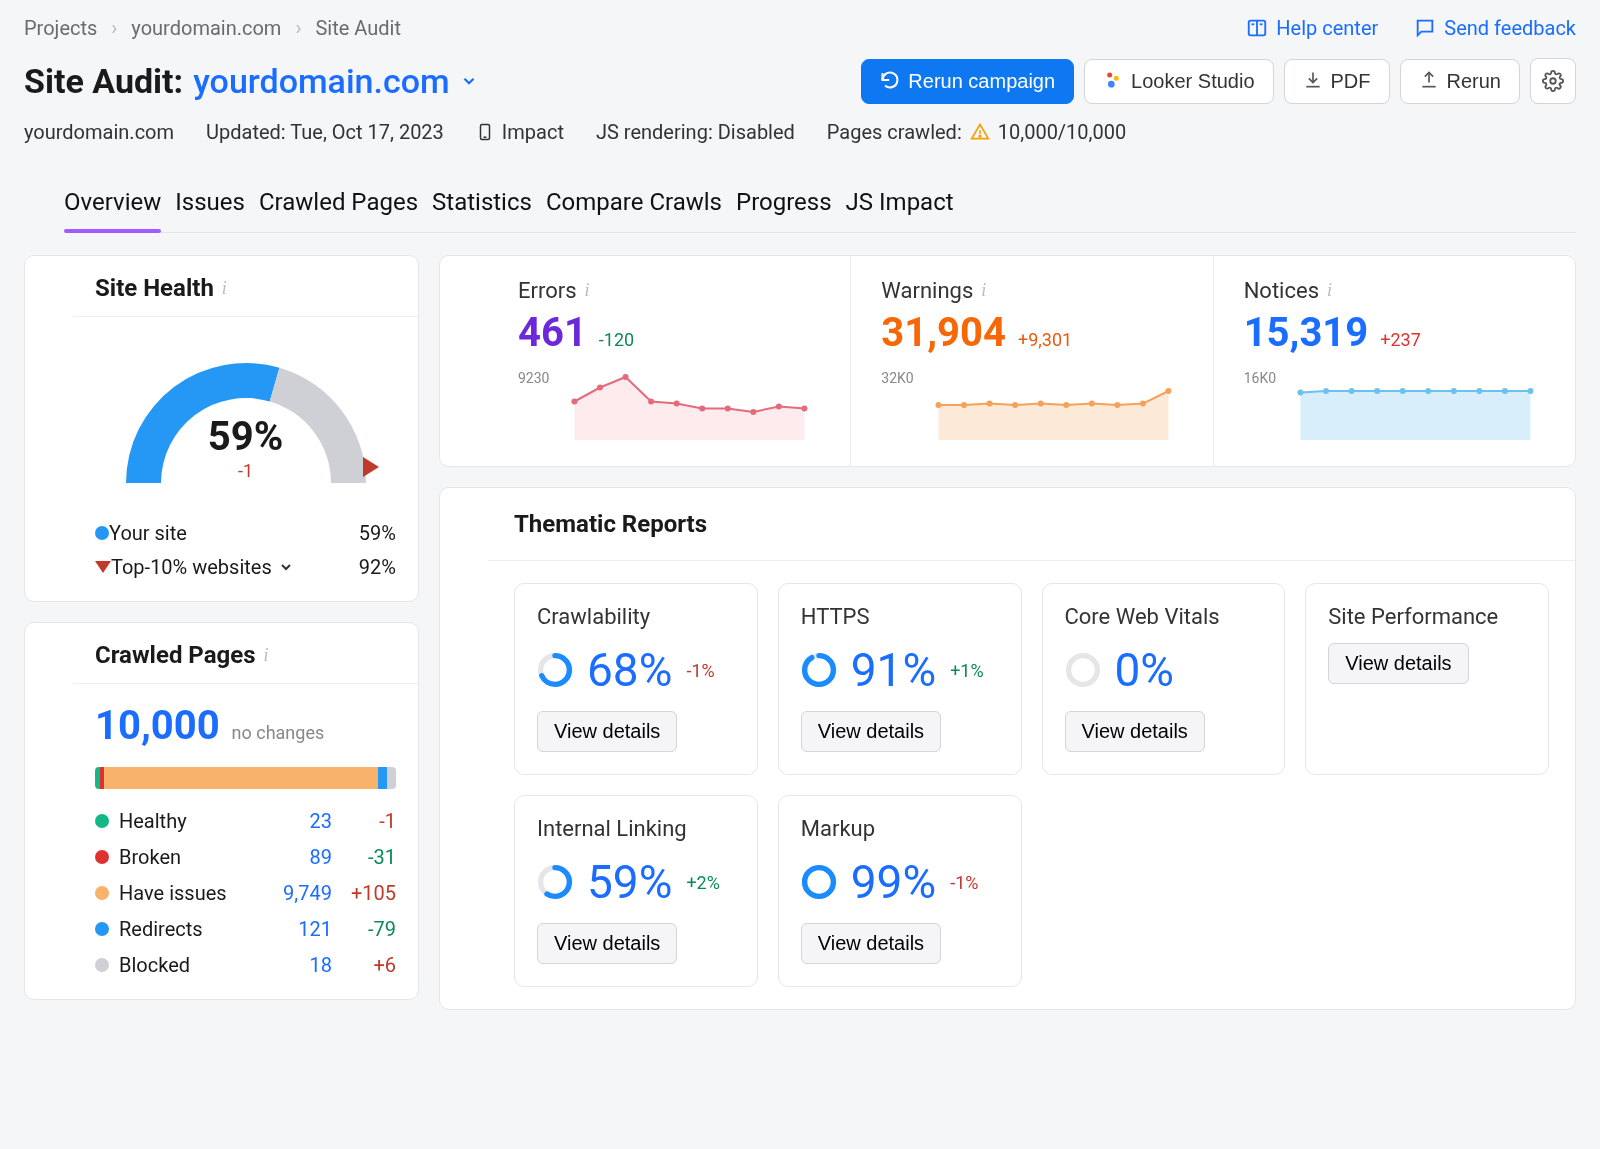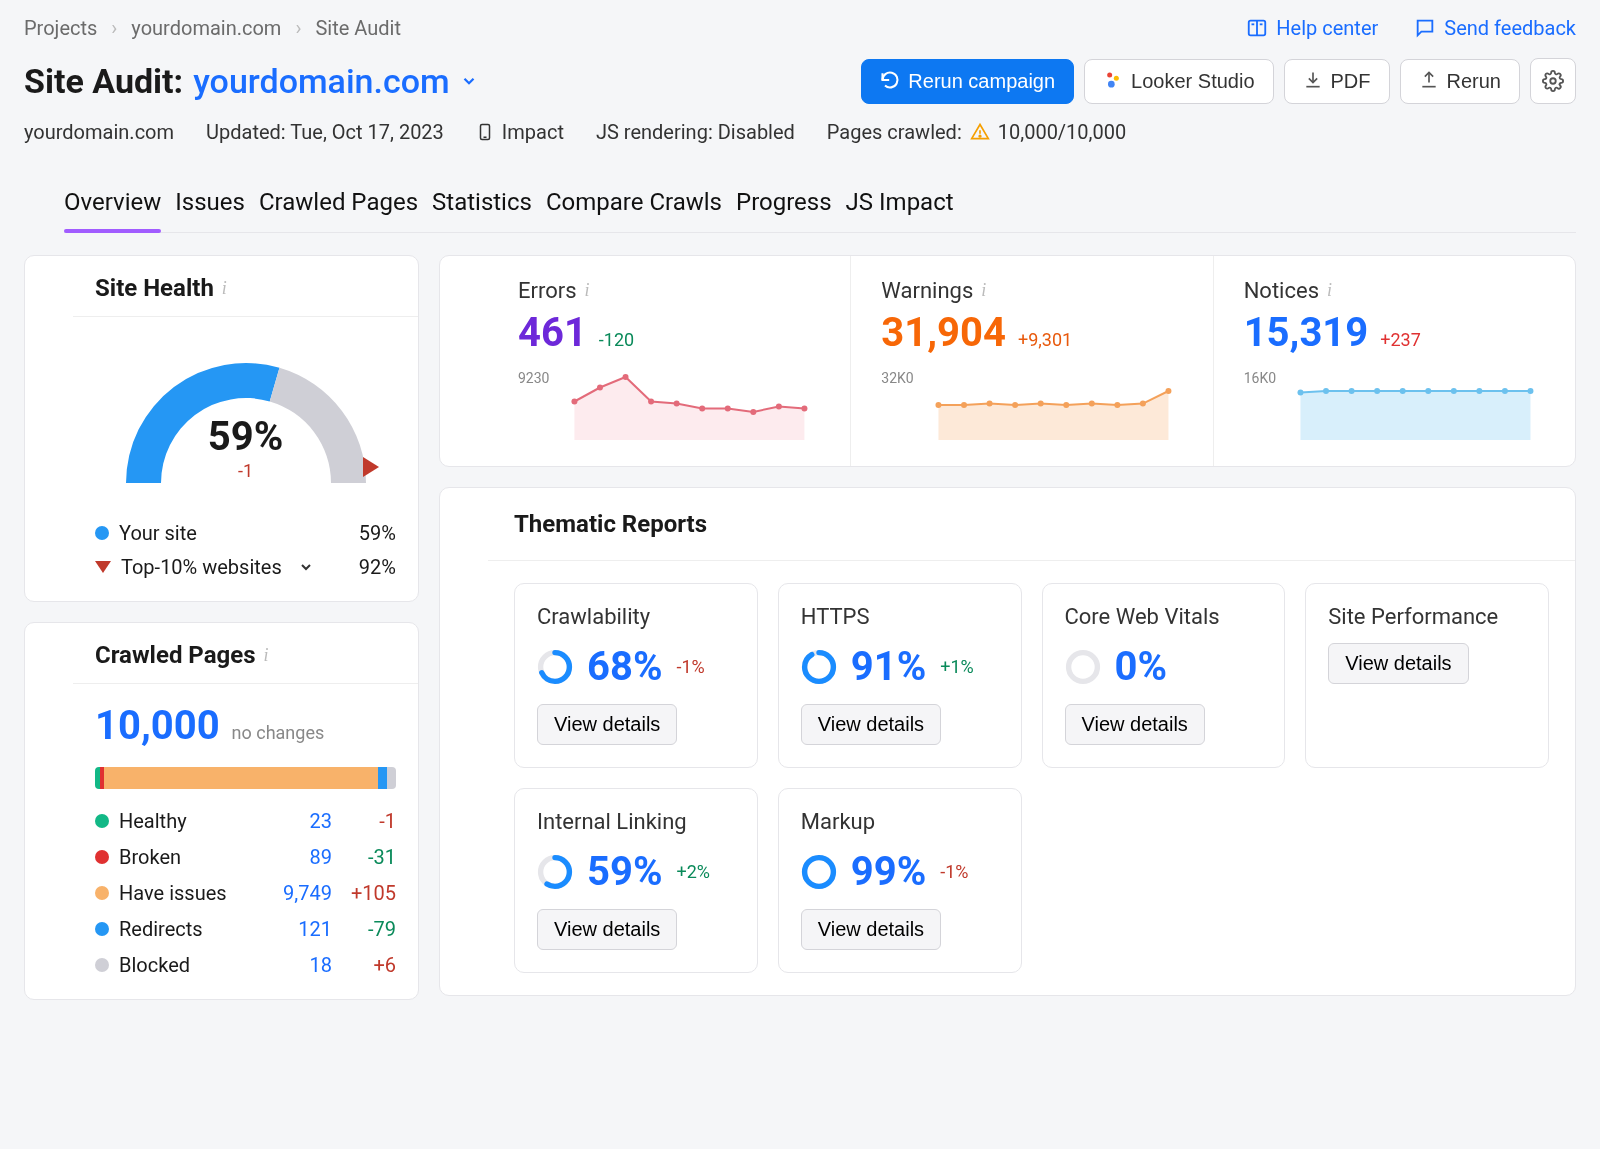--- a/index.html
+++ b/index.html
@@ -51,21 +51,21 @@
   
   .gauge-wrap { display:flex; flex-direction:column; align-items:center; padding-top:8px; }
   .gauge { position: relative; width: 270px; height: 150px; }
   .gauge svg { width: 270px; height: 150px; }
   .gauge-center { position:absolute; left:0; right:0; top:70px; text-align:center; }
   .gauge-center .pct { font-size:40px; font-weight:700; }
   .gauge-center .delta { color:#c0392b; font-size:18px; }
   .pointer { position:absolute; width:0; height:0; border-left:10px solid transparent; border-right:10px solid transparent; border-bottom:16px solid #c0392b; transform: rotate(90deg); top: 116px; right: 0px; }
   .legend-sh { width:100%; margin-top:18px; font-size:20px; }
   .legend-sh .row { display:flex; align-items:center; justify-content:space-between; margin-top:10px; }
-  .legend-sh .lbl { display:flex; align-items:center; gap:10px; }
+  .legend-sh .lbl { display:flex; align-items:center; }
   .dot { width:14px; height:14px; border-radius:50%; display:inline-block; }
   .tri-down { width:0; height:0; border-left:8px solid transparent; border-right:8px solid transparent; border-top:12px solid #c0392b; display:inline-block;}
   .chev { margin-left:6px; }
 
   
   .bignum { font-size:40px; font-weight:700; color:#1a6dff; }
   .nochg { font-size:18px; color:#888; margin-left:8px; }
   .stack { display:flex; width:100%; height:22px; margin:18px 0 20px; border-radius:4px; overflow:hidden; }
   .stack span { display:block; height:100%; }
   .cp-rows { font-size:20px; }
@@ -95,21 +95,21 @@
   .spark svg { flex:1; height:70px; }
 
   
   .them-head { padding: 22px 26px; border-bottom:1px solid #eee; }
   .them-head h2 { font-size:24px; font-weight:700; }
   .them-grid { display:grid; grid-template-columns: repeat(4, 1fr); gap:20px; padding: 22px 26px; }
   .tcard { border:1px solid #e6e6ea; border-radius:10px; padding:20px 22px 22px; display:flex; flex-direction:column; gap:14px; }
   .tcard h4 { font-size:22px; font-weight:400; color:#333; }
   .tcard .pctrow { display:flex; align-items:center; gap:14px; }
   .ring { width:36px; height:36px; }
-  .tcard .pct { font-size:40px; font-weight:700; color:#1a6dff; }
+  .tcard .pct { font-size:46px; font-weight:400; color:#1a6dff; }
   .tcard .pdelta { font-size:18px; }
   .pdelta.neg { color:#c0392b; }
   .pdelta.pos { color:#0a8a5a; }
   .tcard .note { font-size:18px; color:#888; line-height:1.4; }
   .tcard .vbtn { align-self:flex-start; padding:8px 16px; border:1px solid #d4d4d9; border-radius:6px; background:#f5f5f7; font-size:20px; cursor:pointer; }
 </style>
 </head>
 <body>
 
 <div class="wrap">

